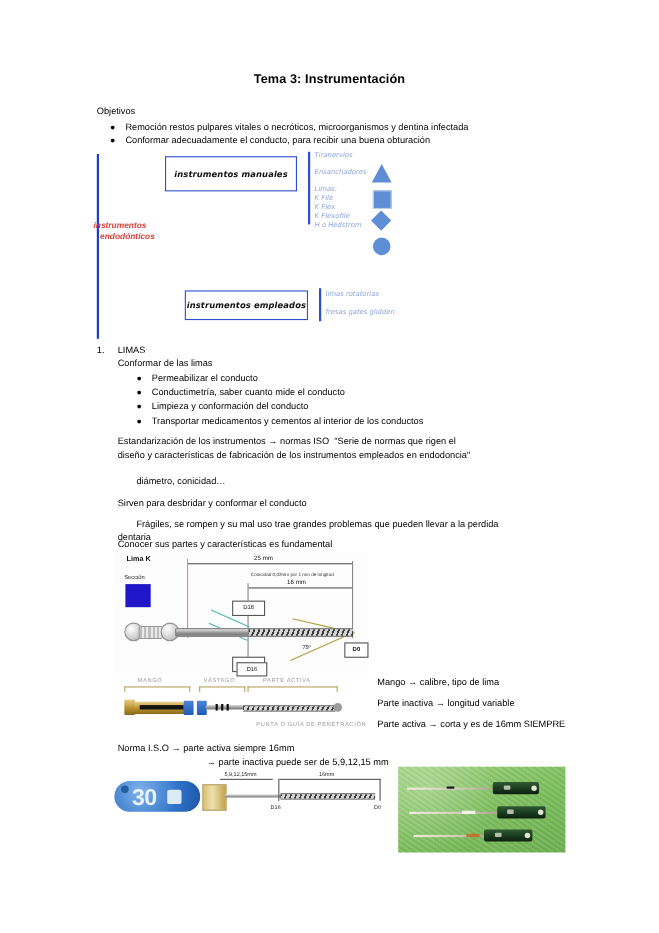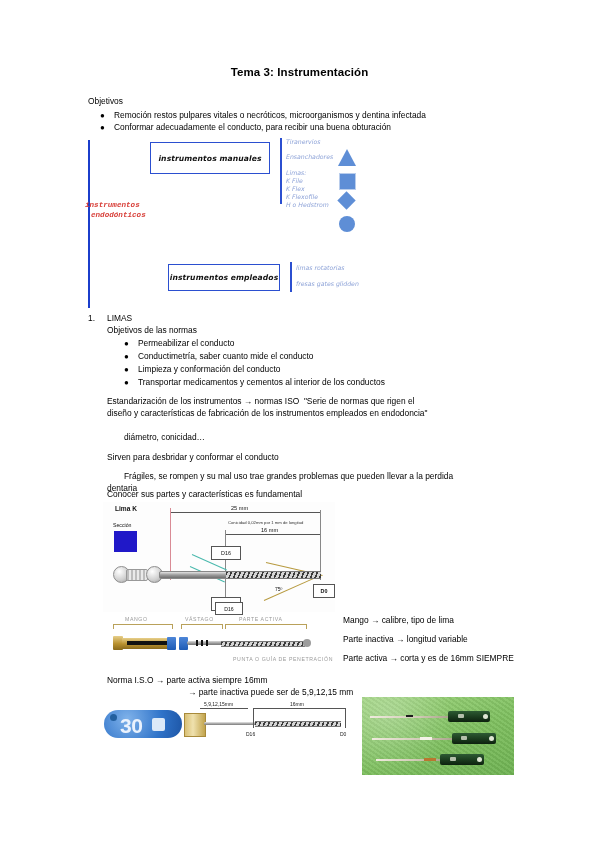--- a/index.html
+++ b/index.html
@@ -25,21 +25,21 @@
   .diag1{position:absolute;left:88px;top:136px;width:305px;height:172px;}
   .vline{position:absolute;background:#1b3ecb;width:2px;}
   .vline.thin{width:1.6px;background:#2b4fd0;}
   .boxlbl{
     position:absolute;border:1px solid #2b4fd0;background:#fff;
     display:flex;align-items:center;justify-content:center;
     font-family:"DejaVu Sans",sans-serif;font-weight:bold;font-style:italic;
     font-size:7.6px;color:#111;letter-spacing:.1px;
   }
   .red-hand{
-    position:absolute;color:#d8403a;font-family:Liberation Mono, monospace;
+    position:absolute;color:#d8403a;font-family:Liberation Sans, sans-serif;
     font-style:italic;font-weight:bold;font-size:7.6px;line-height:10px;
     text-align:left;
   }
   .blue-hand{
     position:absolute;color:#8fa4d8;font-family:"DejaVu Sans",sans-serif;
     font-style:italic;font-size:6.2px;line-height:8.6px;white-space:pre;
   }
   .shape{position:absolute;}
   .sh-tri{width:0;height:0;border-left:9px solid transparent;border-right:9px solid transparent;border-bottom:17px solid #5e8ed6;}
   .sh-sq{width:15px;height:15px;background:#5e8ed6;border:1px solid #b9cdec;}
@@ -149,21 +149,21 @@
     <div class="boxlbl" style="left:80px;top:128px;width:110px;height:25px;">instrumentos empleados</div>
 
     <div class="vline thin" style="left:202px;top:126px;height:30px;"></div>
 
     <div class="blue-hand" style="left:208px;top:128px;">limas rotatorias</div>
     <div class="blue-hand" style="left:208px;top:144px;">fresas gates glidden</div>
   </div>
 
   <div class="txt" style="left:88px;top:313px;">1.</div>
   <div class="txt" style="left:107px;top:313px;">LIMAS</div>
-  <div class="txt" style="left:107px;top:325px;">Objetivos de las normas</div>
+  <div class="txt" style="left:107px;top:325px;">Conformar de las limas</div>
 
   <div class="bullet-row" style="left:124px;top:338px;width:400px;">
     <span class="bullet-dot"><i>●</i></span>
     <span>Permeabilizar el conducto</span>
   </div>
   <div class="bullet-row" style="left:124px;top:351px;width:400px;">
     <span class="bullet-dot"><i>●</i></span>
     <span>Conductimetría, saber cuanto mide el conducto</span>
   </div>
   <div class="bullet-row" style="left:124px;top:364px;width:400px;">

